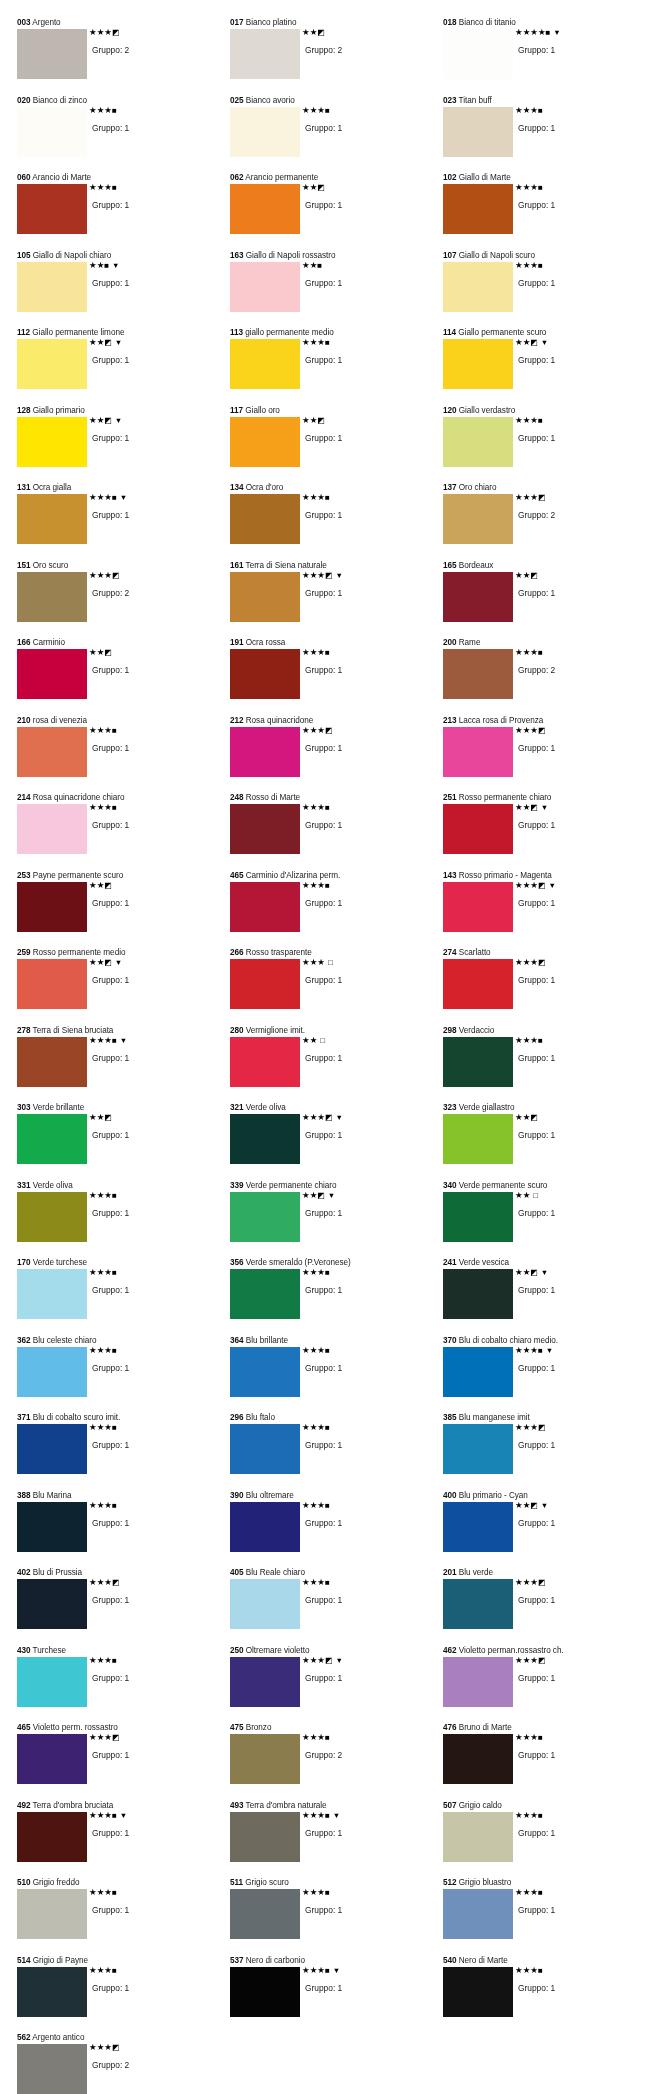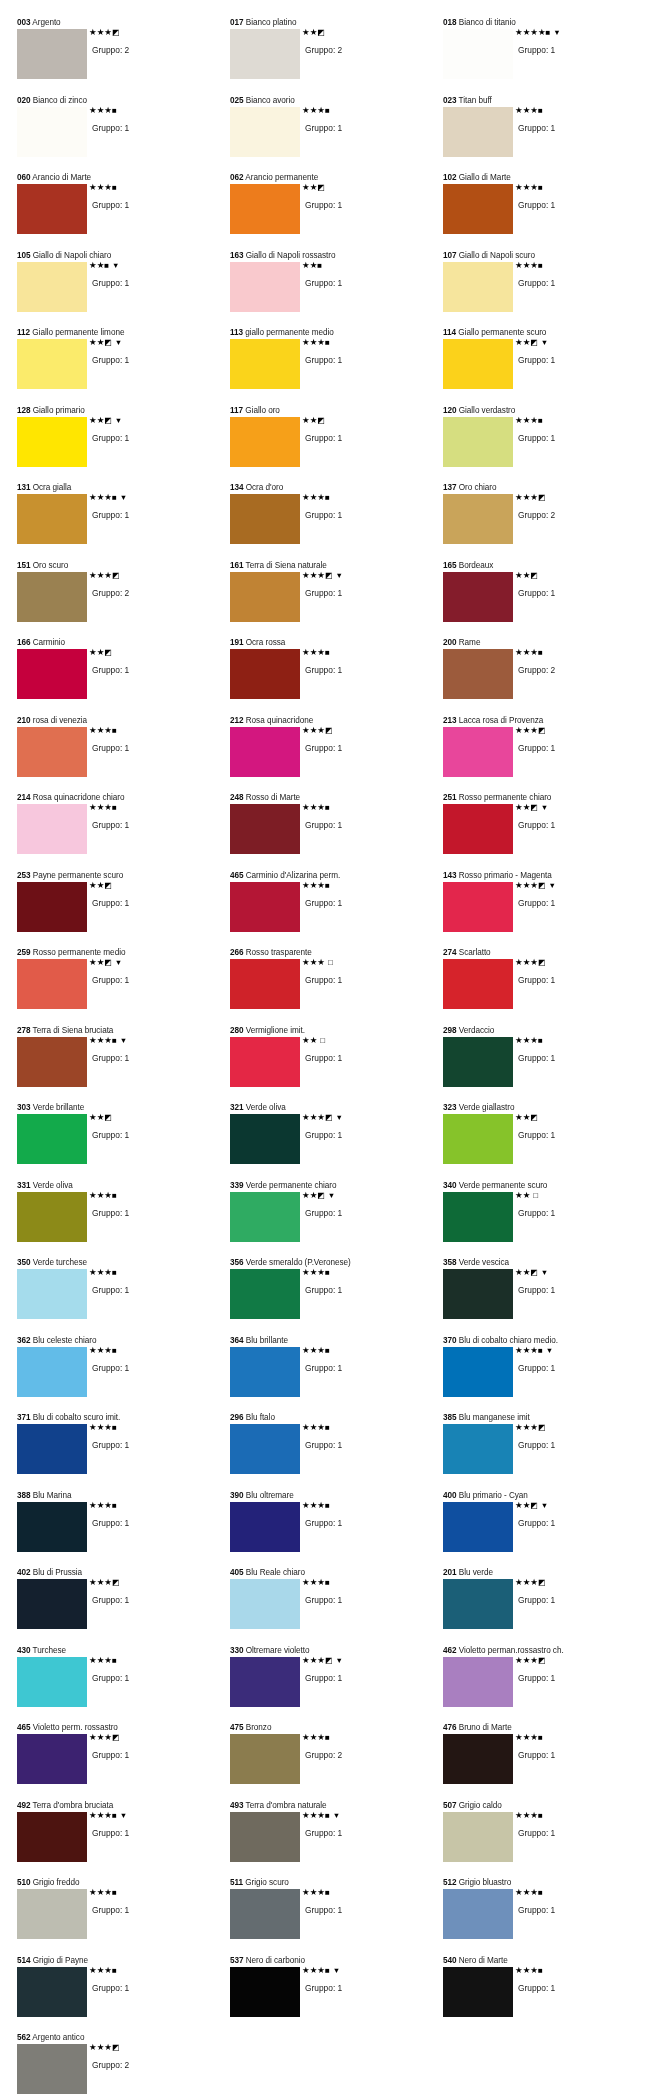--- a/index.html
+++ b/index.html
@@ -572,41 +572,41 @@
         <div class="card-title"><span class="code">340</span> <span class="cname">Verde permanente scuro</span></div>
         <div class="card-body">
           <div class="chip" style="background: rgb(14, 106, 55);"></div>
           <div class="marks-wrap">
             <div class="marks marks-row"><span class="star">★</span><span class="star">★</span><span class="sp"></span><span class="sq">□</span></div>
             <div class="gruppo gruppo-row">Gruppo: 1</div>
           </div>
         </div>
       </div>
       <div class="swatch-card">
-        <div class="card-title"><span class="code">350</span> <span class="cname">Verde turchese</span></div>
+        <div class="card-title"><span class="code">170</span> <span class="cname">Verde turchese</span></div>
         <div class="card-body">
           <div class="chip" style="background: rgb(165, 220, 236);"></div>
           <div class="marks-wrap">
             <div class="marks marks-row"><span class="star">★</span><span class="star">★</span><span class="star">★</span><span class="sq">■</span></div>
             <div class="gruppo gruppo-row">Gruppo: 1</div>
           </div>
         </div>
       </div>
       <div class="swatch-card">
         <div class="card-title"><span class="code">356</span> <span class="cname">Verde smeraldo (P.Veronese)</span></div>
         <div class="card-body">
           <div class="chip" style="background: rgb(17, 122, 69);"></div>
           <div class="marks-wrap">
             <div class="marks marks-row"><span class="star">★</span><span class="star">★</span><span class="star">★</span><span class="sq">■</span></div>
             <div class="gruppo gruppo-row">Gruppo: 1</div>
           </div>
         </div>
       </div>
       <div class="swatch-card">
-        <div class="card-title"><span class="code">358</span> <span class="cname">Verde vescica</span></div>
+        <div class="card-title"><span class="code">241</span> <span class="cname">Verde vescica</span></div>
         <div class="card-body">
           <div class="chip" style="background: rgb(27, 47, 40);"></div>
           <div class="marks-wrap">
             <div class="marks marks-row"><span class="star">★</span><span class="star">★</span><span class="sq">◩</span><span class="tri">▼</span></div>
             <div class="gruppo gruppo-row">Gruppo: 1</div>
           </div>
         </div>
       </div>
       <div class="swatch-card">
         <div class="card-title"><span class="code">362</span> <span class="cname">Blu celeste chiaro</span></div>
@@ -732,21 +732,21 @@
         <div class="card-title"><span class="code">430</span> <span class="cname">Turchese</span></div>
         <div class="card-body">
           <div class="chip" style="background: rgb(62, 199, 210);"></div>
           <div class="marks-wrap">
             <div class="marks marks-row"><span class="star">★</span><span class="star">★</span><span class="star">★</span><span class="sq">■</span></div>
             <div class="gruppo gruppo-row">Gruppo: 1</div>
           </div>
         </div>
       </div>
       <div class="swatch-card">
-        <div class="card-title"><span class="code">330</span> <span class="cname">Oltremare violetto</span></div>
+        <div class="card-title"><span class="code">250</span> <span class="cname">Oltremare violetto</span></div>
         <div class="card-body">
           <div class="chip" style="background: rgb(59, 44, 122);"></div>
           <div class="marks-wrap">
             <div class="marks marks-row"><span class="star">★</span><span class="star">★</span><span class="star">★</span><span class="sq">◩</span><span class="tri">▼</span></div>
             <div class="gruppo gruppo-row">Gruppo: 1</div>
           </div>
         </div>
       </div>
       <div class="swatch-card">
         <div class="card-title"><span class="code">462</span> <span class="cname">Violetto perman.rossastro ch.</span></div>

